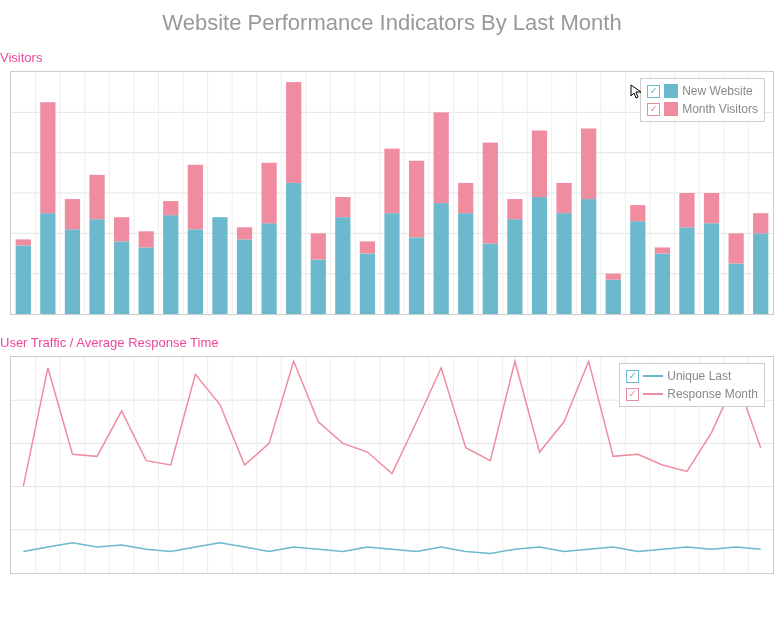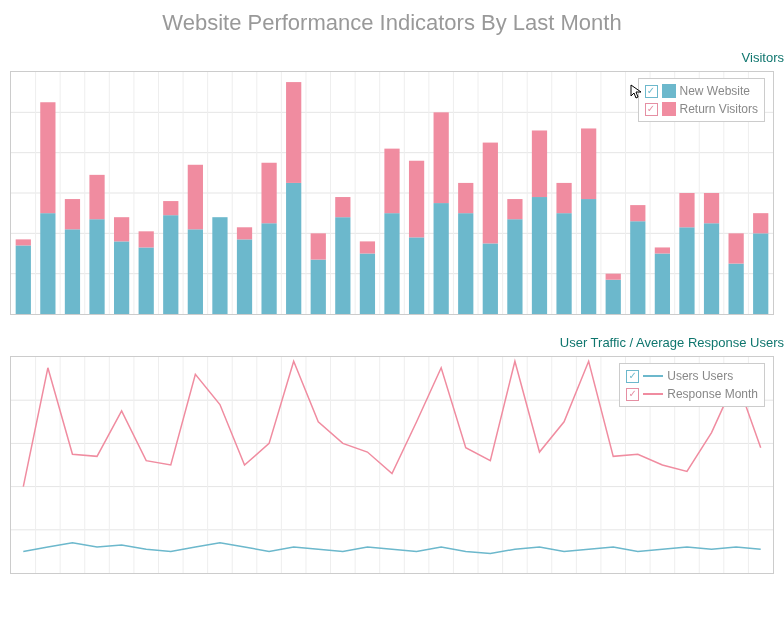--- a/index.html
+++ b/index.html
@@ -1,18 +1,18 @@
 <!DOCTYPE html>
 <html><head>
 <meta charset="utf-8">
 <style>
   * { margin:0; padding:0; box-sizing:border-box; }
   body { font-family:"Segoe UI",Arial,sans-serif; background:#fff; width:784px; height:624px; position:relative; overflow:hidden; }
   .title { text-align:center; font-size:22px; color:#999; font-weight:400; padding:10px 16px 14px; }
-  .subtitle { text-align:right; font-size:13px; color:#0f766e; margin-bottom:6px; }
+  .subtitle { text-align:left; font-size:13px; color:#ec4899; margin-bottom:6px; }
   .chart-wrap { position:relative; margin:0 10px 20px; }
   .plot { position:relative; border:1px solid #ccc; background:#fff; }
   .legend { position:absolute; right:8px; top:6px; background:#fff; border:1px solid #ccc; font-size:12px; color:#888; padding:3px 6px; }
   .legend-row { display:flex; align-items:center; gap:4px; height:18px; }
   .swatch-sq { width:14px; height:14px; display:inline-block; }
   .swatch-ln { width:20px; height:2px; display:inline-block; }
   .chk { width:13px; height:13px; border:1px solid #e58fa3; display:inline-flex; align-items:center; justify-content:center; font-size:10px; line-height:1; }
   .chk.blue { border-color:#6cb8cc; color:#6cb8cc; }
   .chk.pink { color:#e58fa3; }
   .cursor { position:absolute; width:16px; height:16px; pointer-events:none; }
@@ -126,30 +126,30 @@
       </svg>
     <div class="legend">
       <div class="legend-row">
         <span class="chk blue">✓</span>
         <span class="swatch-sq" style="background:#6cb8cc"></span>
         <span>New Website</span>
       </div>
       <div class="legend-row">
         <span class="chk pink">✓</span>
         <span class="swatch-sq" style="background:#f08ca0"></span>
-        <span>Return Visitors</span>
+        <span>Month Visitors</span>
       </div>
     </div>
     <svg class="cursor" style="left:619px; top:12px;" viewBox="0 0 16 16">
       <path d="M1 1 L1 12 L4 9 L6 14 L8 13 L6 8 L11 8 Z" fill="#fff" stroke="#000" stroke-width="1"></path>
     </svg>
   </div>
 </div>
 
-<div class="subtitle">User Traffic / Average Response Users</div>
+<div class="subtitle">User Traffic / Average Response Time</div>
 <div class="chart-wrap">
   <div class="plot" style="height:218px;">
     <svg id="linesvg" width="762" height="216">
         <line x1="0" y1="172.8" x2="762" y2="172.8" stroke="#e5e5e5"></line>
         <line x1="0" y1="129.6" x2="762" y2="129.6" stroke="#e5e5e5"></line>
         <line x1="0" y1="86.4" x2="762" y2="86.4" stroke="#e5e5e5"></line>
         <line x1="0" y1="43.19999999999999" x2="762" y2="43.19999999999999" stroke="#e5e5e5"></line>
         <line x1="24.580645161290324" y1="0" x2="24.580645161290324" y2="216" stroke="#eee"></line>
         <line x1="49.16129032258065" y1="0" x2="49.16129032258065" y2="216" stroke="#eee"></line>
         <line x1="73.74193548387098" y1="0" x2="73.74193548387098" y2="216" stroke="#eee"></line>
@@ -180,21 +180,21 @@
         <line x1="688.258064516129" y1="0" x2="688.258064516129" y2="216" stroke="#eee"></line>
         <line x1="712.8387096774194" y1="0" x2="712.8387096774194" y2="216" stroke="#eee"></line>
         <line x1="737.4193548387098" y1="0" x2="737.4193548387098" y2="216" stroke="#eee"></line>
         <path d="M12.290322580645162 129.6 L36.87096774193549 10.800000000000011 L61.45161290322581 97.19999999999999 L86.03225806451614 99.35999999999999 L110.61290322580646 54 L135.19354838709677 103.67999999999999 L159.7741935483871 108 L184.3548387096774 17.28 L208.93548387096774 47.51999999999998 L233.51612903225808 108 L258.0967741935484 86.4 L282.6774193548387 4.319999999999993 L307.2580645161291 64.80000000000001 L331.8387096774194 86.4 L356.4193548387097 95.03999999999999 L381.00000000000006 116.64 L405.58064516129036 64.80000000000001 L430.16129032258067 10.800000000000011 L454.74193548387103 90.72000000000001 L479.32258064516134 103.67999999999999 L503.90322580645164 4.319999999999993 L528.483870967742 95.03999999999999 L553.0645161290322 64.80000000000001 L577.6451612903226 4.319999999999993 L602.2258064516129 99.35999999999999 L626.8064516129032 97.19999999999999 L651.3870967741935 108 L675.9677419354839 114.48 L700.5483870967741 75.6 L725.1290322580645 21.599999999999994 L749.7096774193549 90.72000000000001 " fill="none" stroke="#f08ca0" stroke-width="1.5"></path>
         <path d="M12.290322580645162 194.4 L36.87096774193549 190.08 L61.45161290322581 185.76 L86.03225806451614 190.08 L110.61290322580646 187.92 L135.19354838709677 192.24 L159.7741935483871 194.4 L184.3548387096774 190.08 L208.93548387096774 185.76 L233.51612903225808 190.08 L258.0967741935484 194.4 L282.6774193548387 190.08 L307.2580645161291 192.24 L331.8387096774194 194.4 L356.4193548387097 190.08 L381.00000000000006 192.24 L405.58064516129036 194.4 L430.16129032258067 190.08 L454.74193548387103 194.4 L479.32258064516134 196.56 L503.90322580645164 192.24 L528.483870967742 190.08 L553.0645161290322 194.4 L577.6451612903226 192.24 L602.2258064516129 190.08 L626.8064516129032 194.4 L651.3870967741935 192.24 L675.9677419354839 190.08 L700.5483870967741 192.24 L725.1290322580645 190.08 L749.7096774193549 192.24 " fill="none" stroke="#6cb8cc" stroke-width="1.5"></path>
       </svg>
     <div class="legend">
       <div class="legend-row">
         <span class="chk blue">✓</span>
         <span class="swatch-ln" style="background:#6cb8cc"></span>
-        <span>Users Users</span>
+        <span>Unique Last</span>
       </div>
       <div class="legend-row">
         <span class="chk pink">✓</span>
         <span class="swatch-ln" style="background:#f08ca0"></span>
         <span>Response Month</span>
       </div>
     </div>
   </div>
 </div>
 

